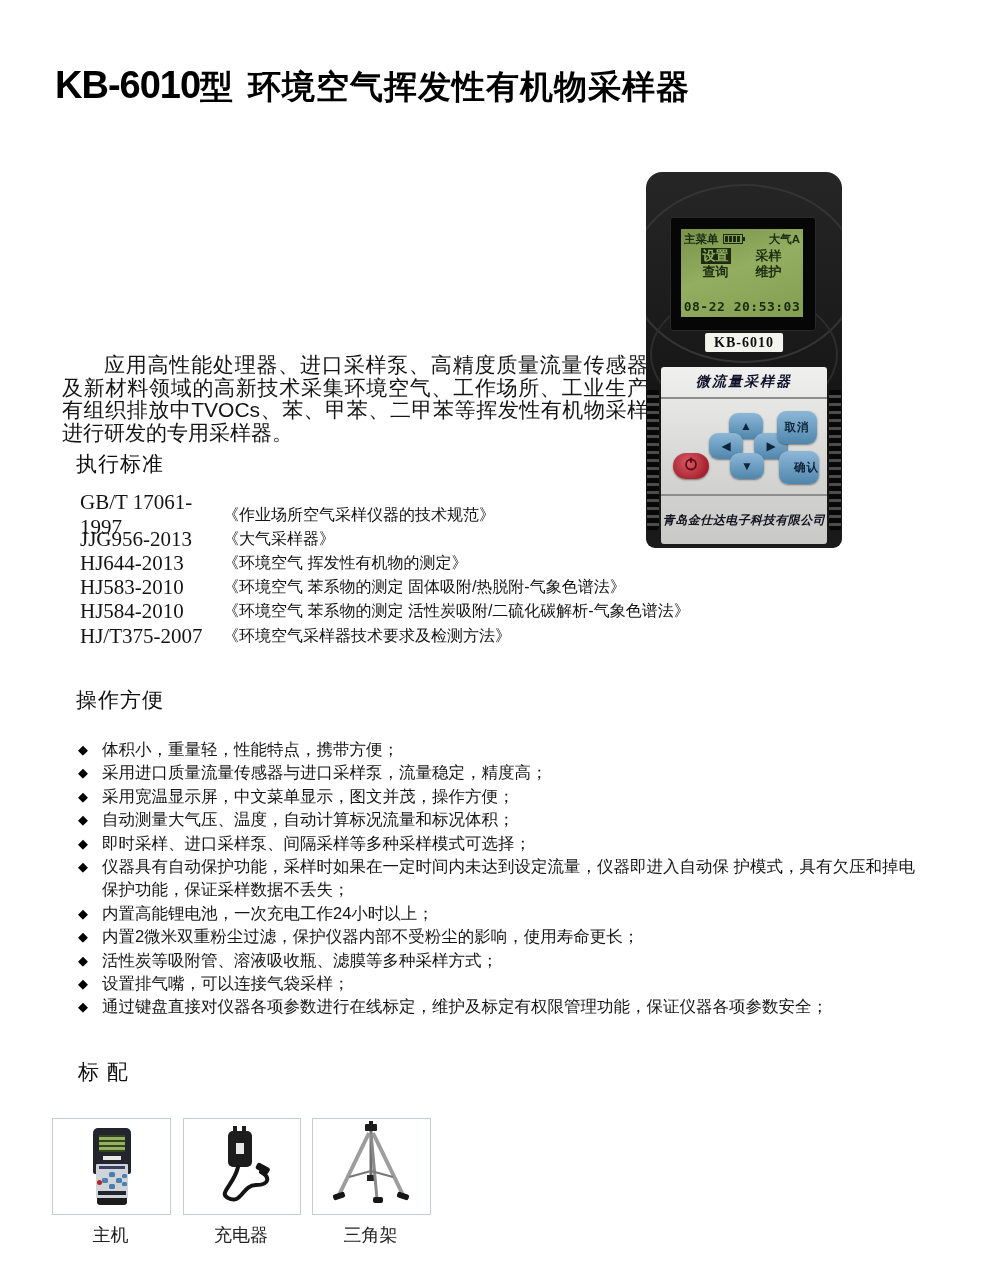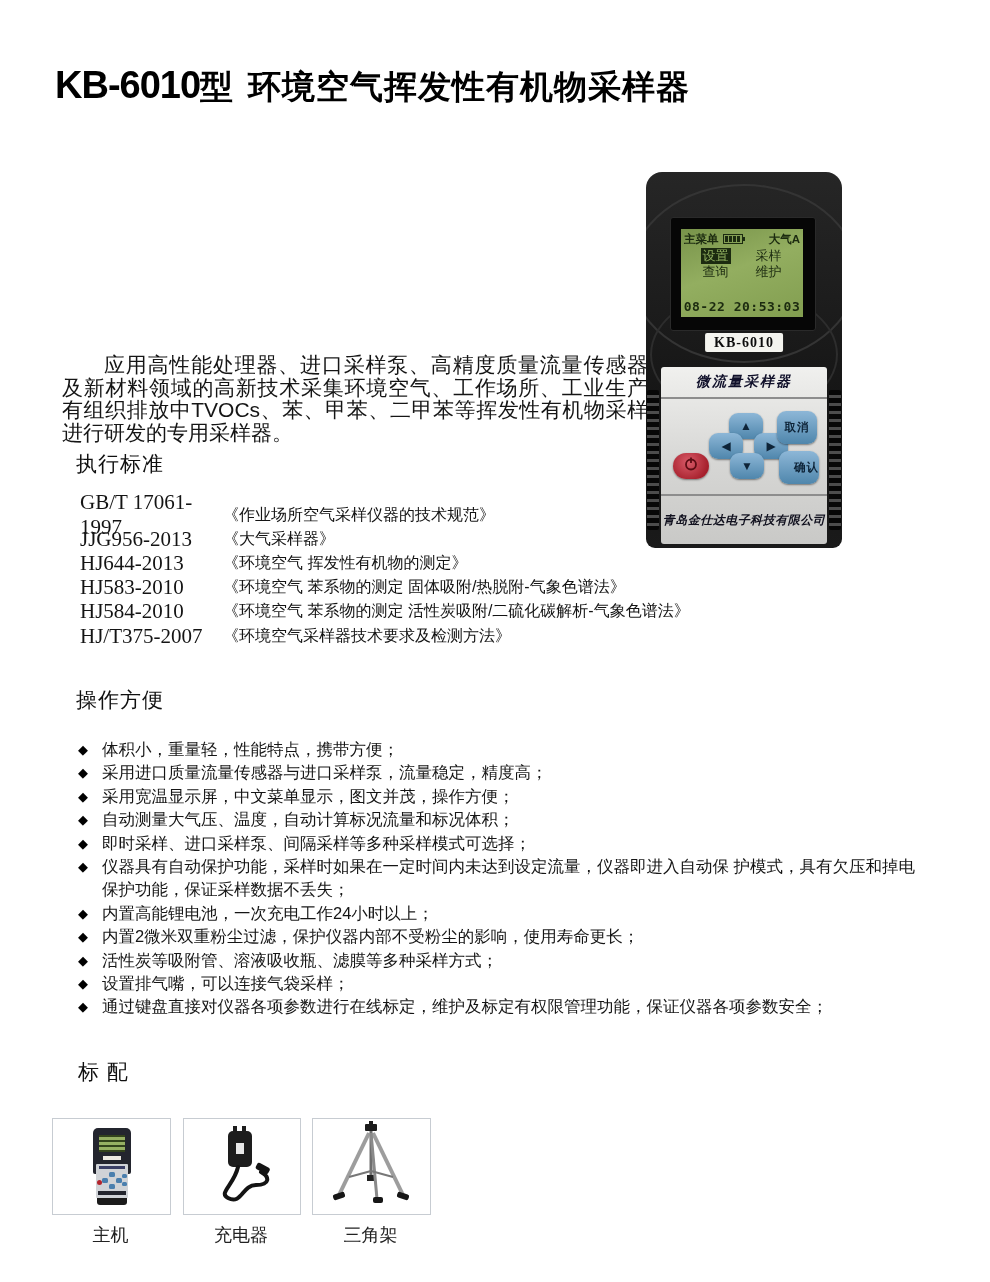--- a/index.html
+++ b/index.html
@@ -43,21 +43,21 @@
            border:2px solid #2d2d2d; border-radius:50%; }
   .lcd-frame { position:absolute; left:24px; top:45px; width:144px; height:112px;
                background:#060606; border-radius:3px; border:1px solid #2a2a2a; }
   .lcd { position:absolute; left:10px; top:11px; width:122px; height:88px;
          background:linear-gradient(160deg,#78934a 0%, #93ae60 45%, #829e50 100%);
          color:#1c2b10; overflow:hidden; }
   .lcd-row1 { display:flex; align-items:center; padding:3px 3px 0 3px; font-size:11.5px; font-weight:bold; }
   .lcd-row1 .batt { margin:0 2px 0 4px; }
   .lcd-row1 .atm { margin-left:auto; }
   .lcd-grid { display:grid; grid-template-columns:1fr 1fr; margin-top:1px; padding:0 8px;
-              font-size:13px; font-weight:normal; text-align:center; line-height:16px; }
+              font-size:13px; font-weight:bold; text-align:center; line-height:16px; }
   .lcd-sel { display:inline-block; background:#1c2b10; color:#8fae5e; padding:0 2px; }
   .lcd-date { position:absolute; left:0; bottom:3px; width:100%; text-align:center;
               font-family:"DejaVu Sans Mono",monospace; font-size:13px; font-weight:bold; letter-spacing:0.5px; }
   .dev-label { position:absolute; top:161px; left:50%; transform:translateX(-50%);
                background:#f4f4ef; padding:0 9px; height:19px; line-height:19px;
                font-family:"Liberation Serif",serif; font-weight:bold; font-size:14px;
                color:#0d0d0d; border-radius:2px; letter-spacing:1px; }
   .dev-panel { position:absolute; left:15px; right:15px; top:195px; bottom:4px;
                background:linear-gradient(180deg,#f0f0ee,#d6d6d4 55%,#c9c9c7);
                border-radius:3px; }

